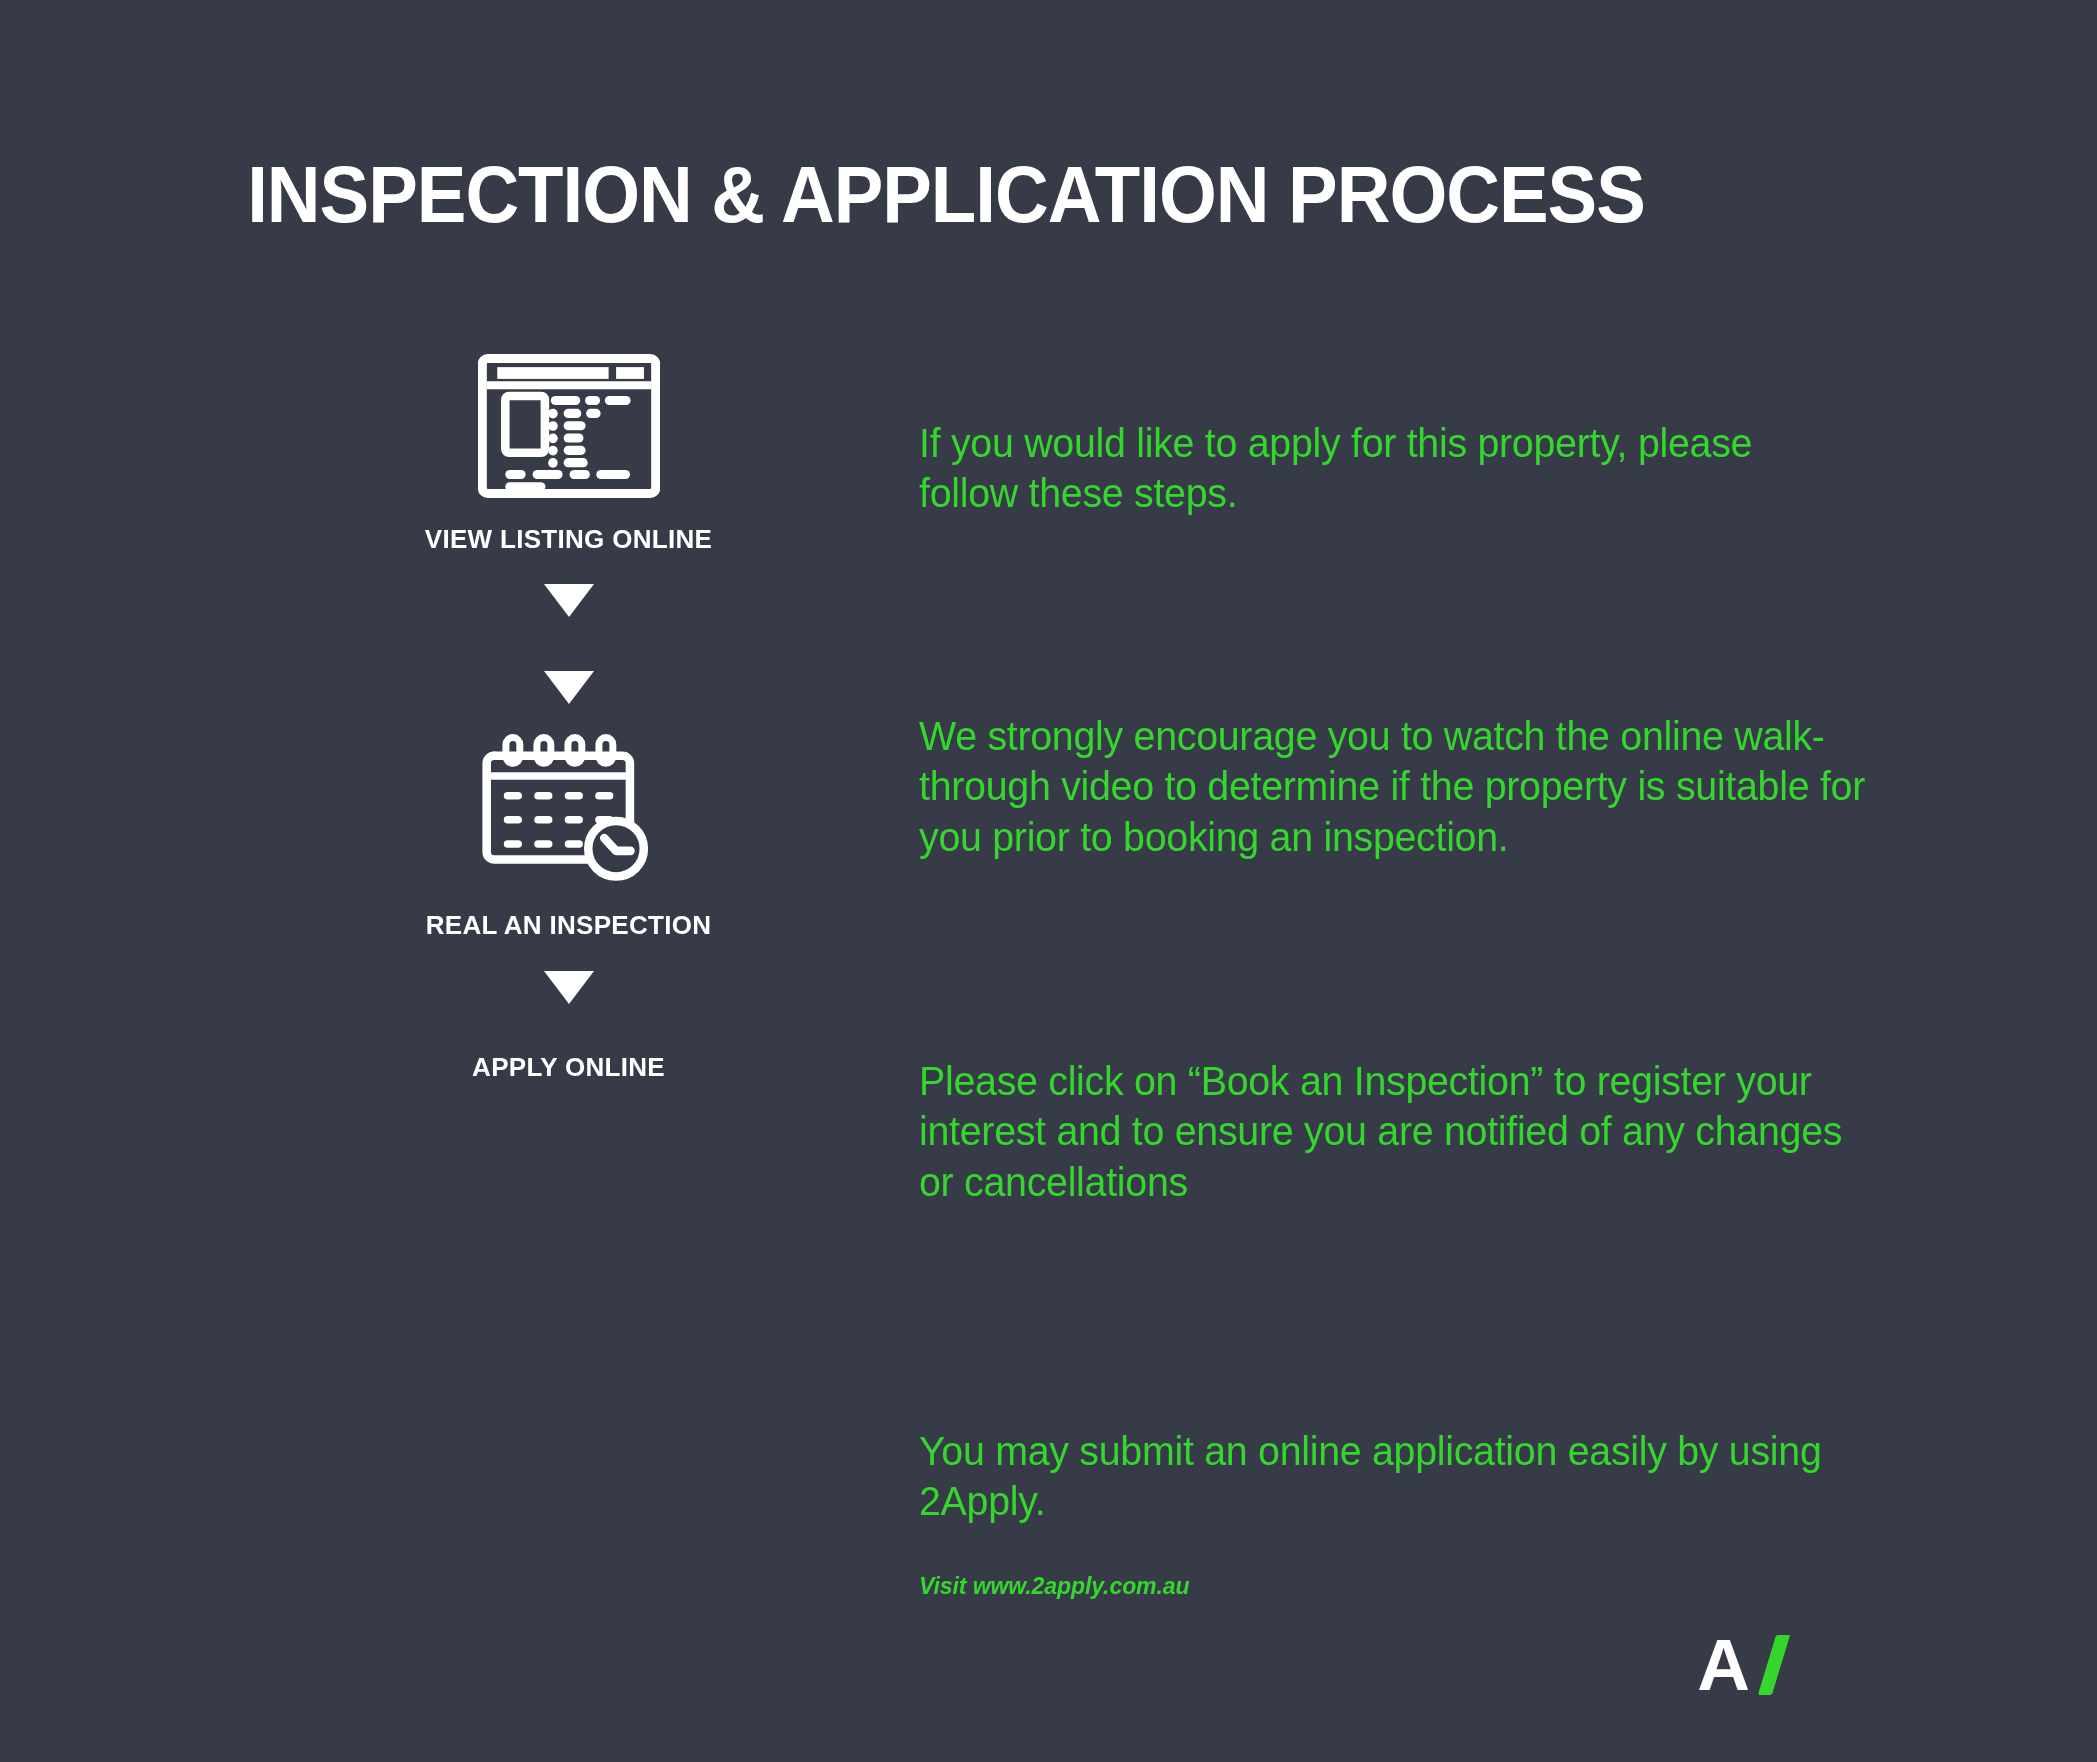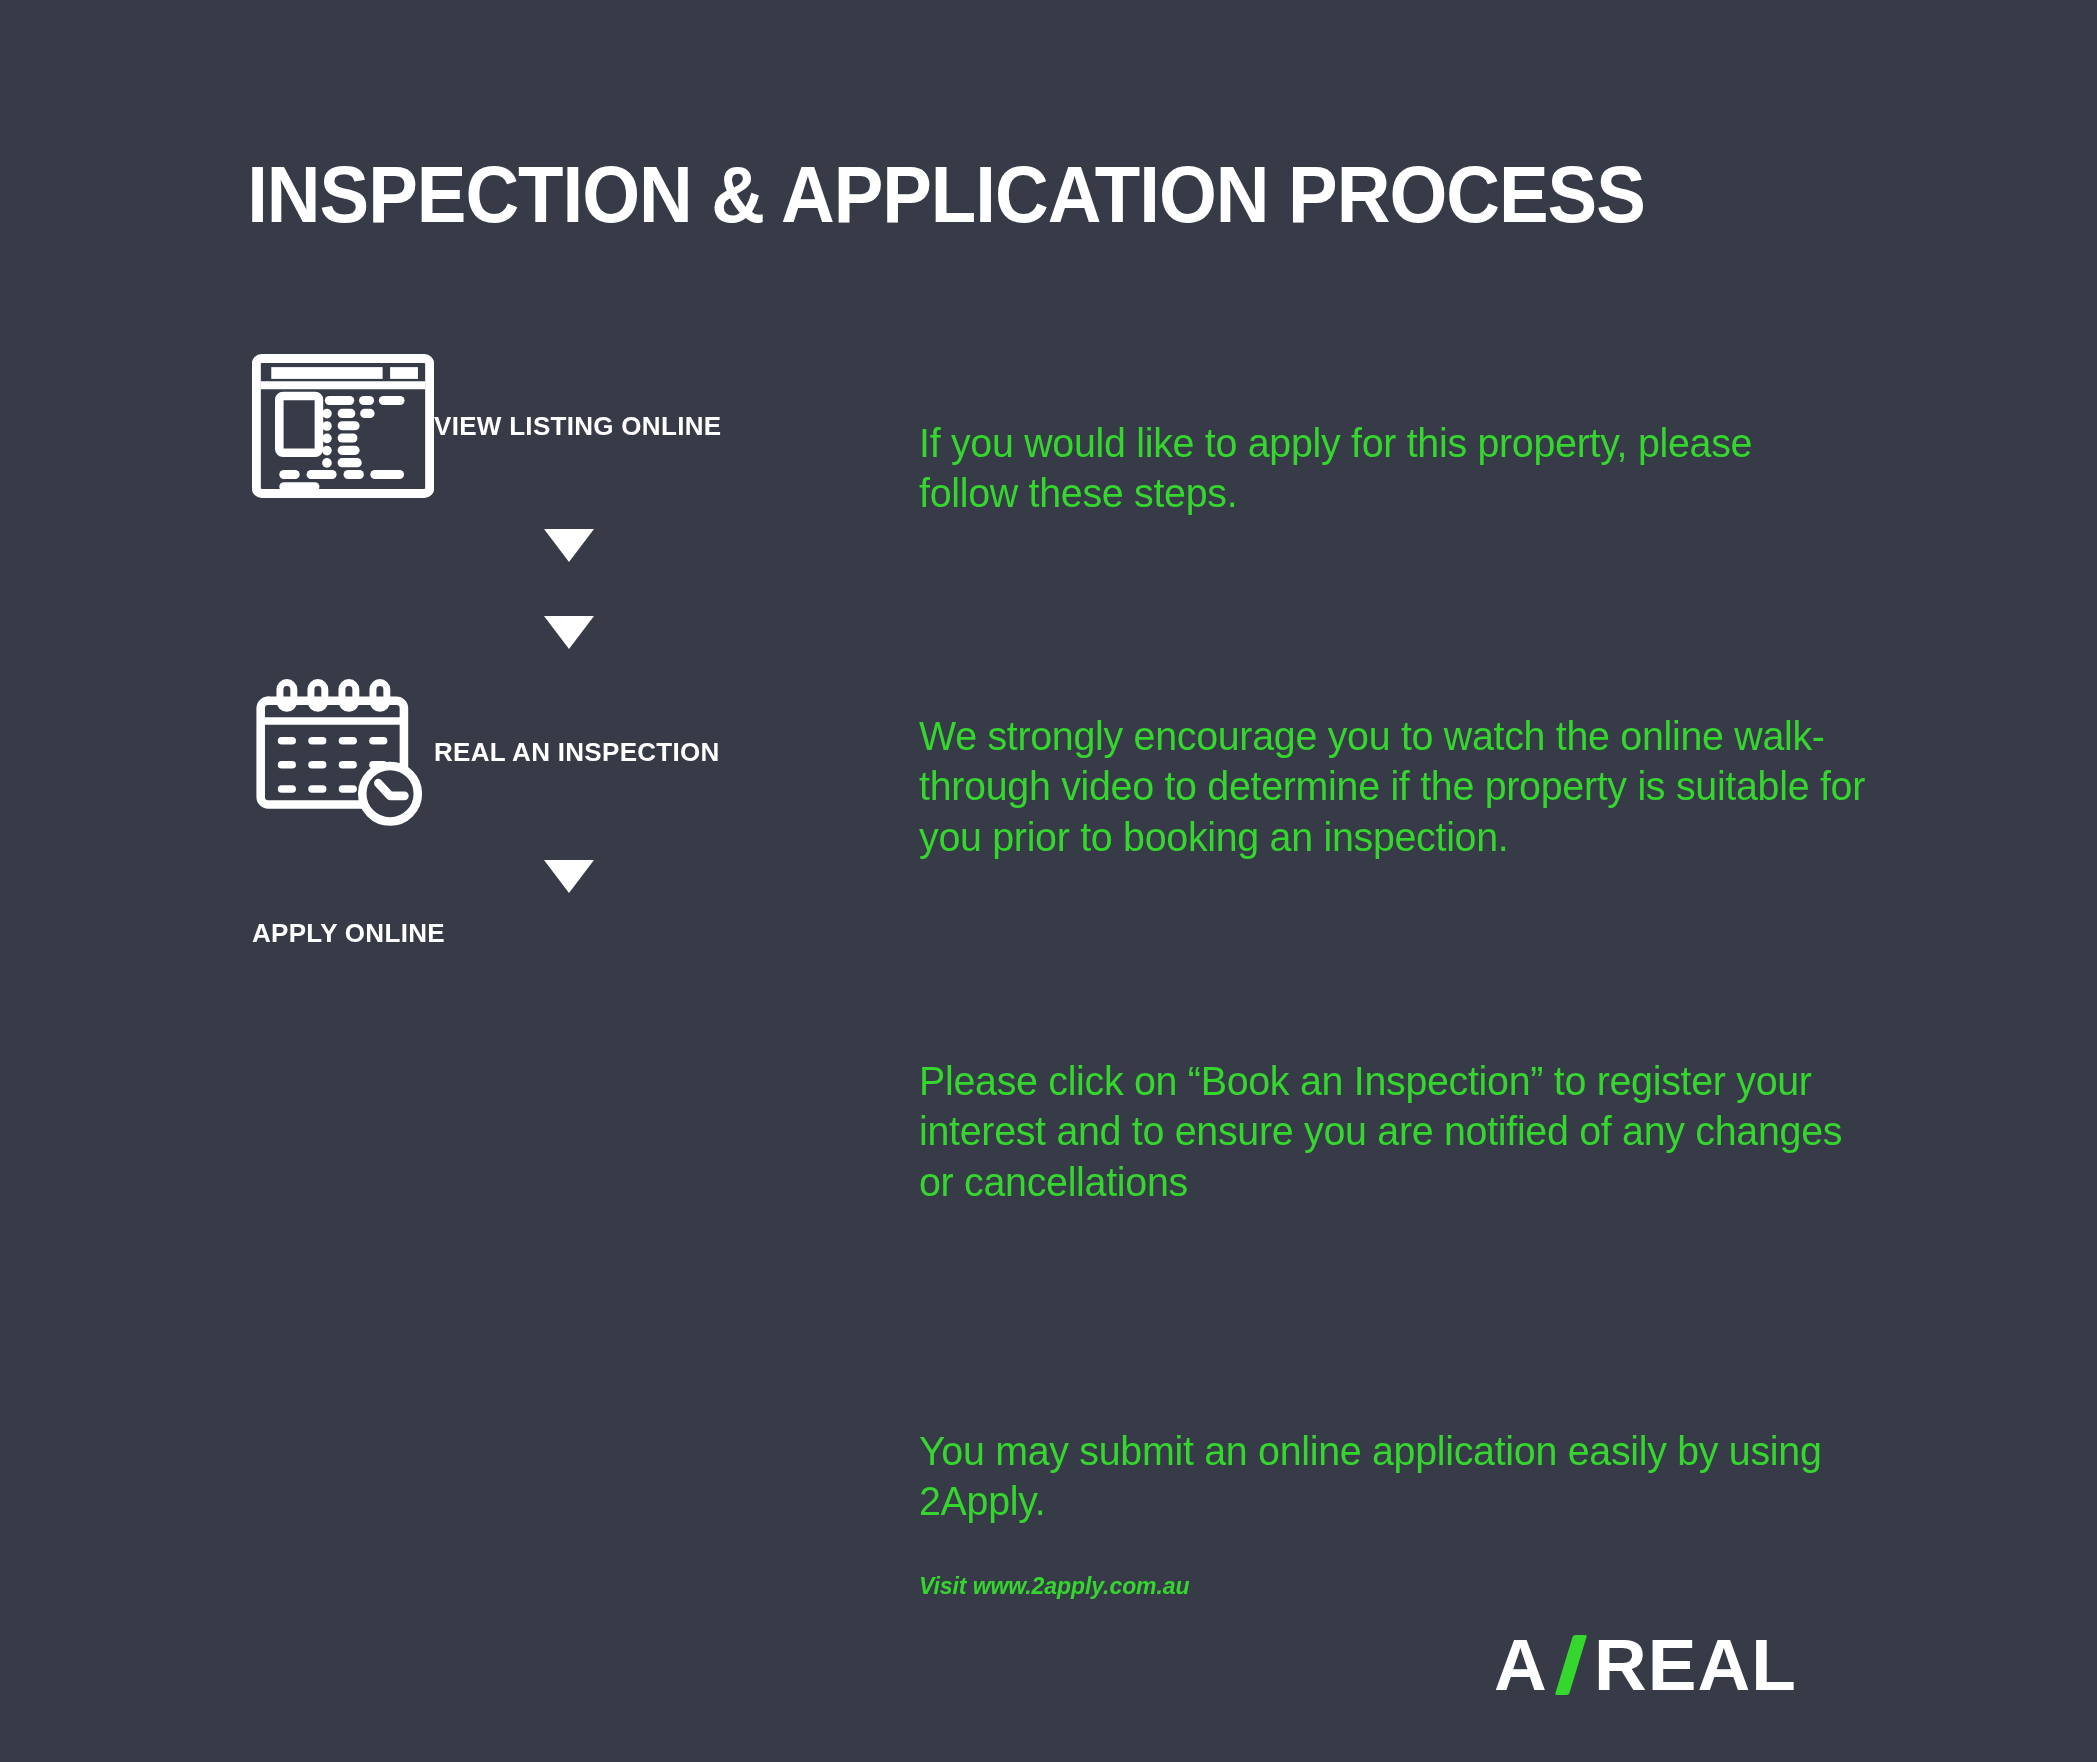--- a/index.html
+++ b/index.html
@@ -31,21 +31,21 @@
 
   
   .steps {
     position:absolute;
     left:252px;
     top:354px;
     width:633px;
   }
   .step {
     display:flex;
-    flex-direction:row;
+    flex-direction:column;
     align-items:center;
   }
   .step-icon {
     display:block;
   }
   .step-label {
     color:#ffffff;
     font-size:26px;
     font-weight:bold;
     letter-spacing:0.3px;
@@ -240,17 +240,16 @@
 
     <div id="note-visit-wrap">
       <div class="note-visit">Visit www.2apply.com.au</div>
     </div>
 
   </div>
 
   <div class="logo">
     <span>A</span>
     <span class="slash"></span>
-    <span>REAL</span>
   </div>
 
 </div>
 
 
 </body></html>

